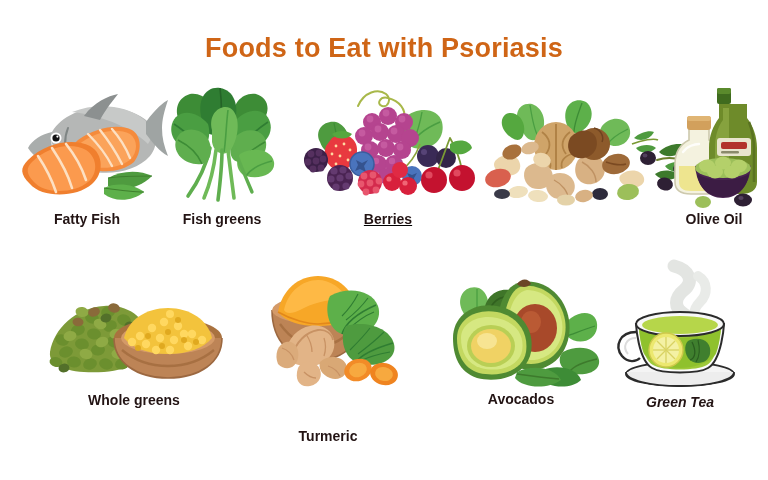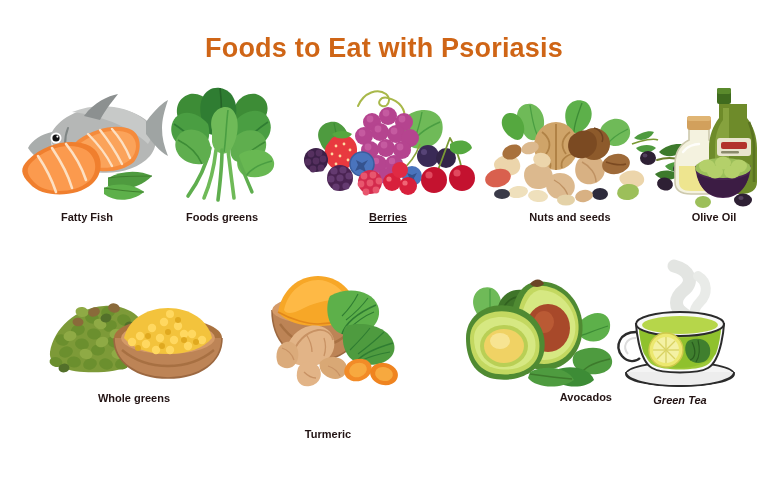--- a/index.html
+++ b/index.html
@@ -38,39 +38,39 @@
     display: flex;
     flex-direction: column;
     align-items: center;
     justify-content: flex-end;
   }
   .art {
     position: relative;
     display: block;
   }
   .caption {
-    font-size: 11px;
+    font-size: 14px;
     font-weight: bold;
     color: #231414;
     text-align: center;
     white-space: nowrap;
     font-family: "Liberation Sans", sans-serif;
     margin-top: 4px;
   }
 
   
   #cell-fatty-fish   { left: 12px;  top: 82px; width: 150px; }
   #cell-leafy-greens { left: 162px; top: 82px; width: 120px; }
   #cell-berries      { left: 300px; top: 82px; width: 176px; text-decoration: underline; }
   #cell-nuts-seeds   { left: 482px; top: 82px; width: 176px; }
   #cell-olive-oil    { left: 655px; top: 82px; width: 118px; }
   
   #cell-whole-grains { left: 44px;  top: 278px; width: 180px; }
   #cell-turmeric     { left: 248px; top: 268px; width: 160px; gap: 36px; }
-  #cell-avocados     { left: 456px; top: 272px; width: 156px; align-items: flex-end; }
+  #cell-avocados     { left: 443px; top: 272px; width: 156px; }
   #cell-green-tea    { left: 612px; top: 262px; width: 136px; font-style: italic; }
 
   svg { display: block; overflow: visible; }
 </style>
 </head>
 <body>
 
 <div id="infographic">
 
   <div class="title">Foods to Eat with Psoriasis</div>
@@ -138,21 +138,21 @@
         <path d="M78 72 C92 64 110 68 112 80 C114 92 98 98 84 94 C76 92 72 80 78 72 Z" fill="#68b852"></path>
         <path d="M110 79 C98 82 88 88 84 94" stroke="#4a9e42" stroke-width="1.4" fill="none"></path>
 
         <path d="M48 66 C44 84 36 100 26 114" stroke="#5fae4e" stroke-width="3.6" fill="none" stroke-linecap="round"></path>
         <path d="M54 68 C52 86 48 102 42 116" stroke="#6fba58" stroke-width="3.6" fill="none" stroke-linecap="round"></path>
         <path d="M60 68 C60 86 58 102 56 118" stroke="#5fae4e" stroke-width="3.6" fill="none" stroke-linecap="round"></path>
         <path d="M66 68 C68 86 70 100 72 116" stroke="#6fba58" stroke-width="3.6" fill="none" stroke-linecap="round"></path>
         <path d="M72 66 C78 82 84 96 90 110" stroke="#5fae4e" stroke-width="3.4" fill="none" stroke-linecap="round"></path>
       </svg>
     </div>
-    <div class="caption">Foods greens</div>
+    <div class="caption">Fish greens</div>
   </div>
 
   <div class="cell" id="cell-berries">
     <div class="art">
       <svg width="176" height="125" viewBox="0 0 176 125">
 
         <path d="M58 24 C64 10 78 6 86 12 C92 17 88 26 82 24 C76 22 80 14 88 16 C100 19 106 28 104 36" stroke="#a8b84a" stroke-width="2" fill="none" stroke-linecap="round"></path>
 
         <path d="M104 36 C118 24 138 26 142 40 C146 56 132 70 114 66 C102 62 98 46 104 36 Z" fill="#6fba58"></path>
         <path d="M140 40 C126 46 114 54 110 66 M122 30 C120 42 116 54 112 64" stroke="#4a9e42" stroke-width="1.4" fill="none"></path>
@@ -315,21 +315,20 @@
         <ellipse cx="36" cy="110" rx="10" ry="6" transform="rotate(-8 36 110)" fill="#efe0bc"></ellipse>
         <ellipse cx="56" cy="114" rx="10" ry="6" transform="rotate(6 56 114)" fill="#efe0bc"></ellipse>
         <ellipse cx="84" cy="118" rx="9" ry="5.5" fill="#e4d2a8"></ellipse>
         <ellipse cx="102" cy="114" rx="9" ry="6" transform="rotate(-10 102 114)" fill="#d8b183"></ellipse>
         <ellipse cx="20" cy="112" rx="8" ry="5" fill="#3a3a48"></ellipse>
         <ellipse cx="30" cy="70" rx="10" ry="7" transform="rotate(-24 30 70)" fill="#a8713c"></ellipse>
         <ellipse cx="60" cy="78" rx="9" ry="7" transform="rotate(18 60 78)" fill="#ecd5ab"></ellipse>
         <ellipse cx="48" cy="66" rx="9" ry="6" transform="rotate(-18 48 66)" fill="#dcb98e"></ellipse>
       </svg>
     </div>
-    <div class="caption">Nuts and seeds</div>
   </div>
 
   <div class="cell" id="cell-olive-oil">
     <div class="art">
       <svg width="118" height="125" viewBox="0 0 118 125">
 
         <path d="M2 78 C14 74 28 76 38 84" stroke="#6b7f2c" stroke-width="2" fill="none" stroke-linecap="round"></path>
         <path d="M4 70 C12 62 26 60 32 64 C26 74 12 78 4 70 Z" fill="#3d7a2c"></path>
         <path d="M10 84 C18 78 32 78 38 84 C30 92 16 92 10 84 Z" fill="#4e9b3f"></path>
         <path d="M0 92 C8 86 20 88 24 94 C16 100 4 98 0 92 Z" fill="#3d7a2c"></path>

